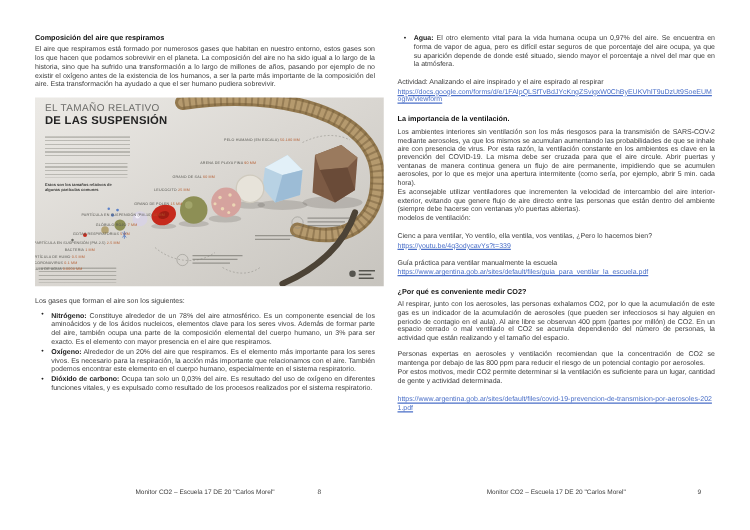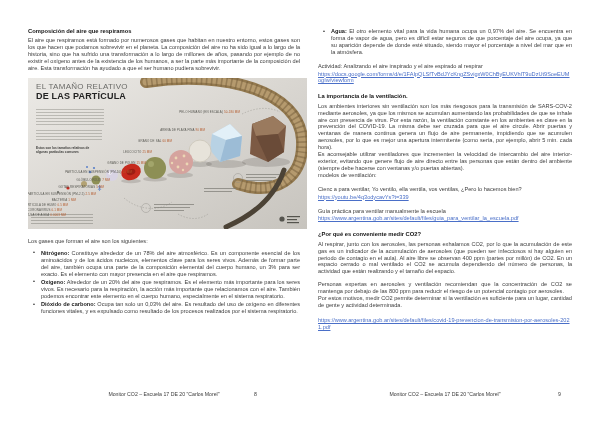--- a/index.html
+++ b/index.html
@@ -134,21 +134,21 @@
 
       <g fill="#55544e">
         <circle cx="254" cy="141" r="2.6"></circle>
         <rect x="259" y="138" width="13" height="1.2"></rect>
         <rect x="259" y="141" width="10" height="1.2"></rect>
         <rect x="259" y="144" width="12" height="1.2"></rect>
       </g>
     </svg>
 
     <div class="it1">EL TAMAÑO RELATIVO</div>
-    <div class="it2">DE LAS PARTÍCULA</div>
+    <div class="it2">DE LAS SUSPENSIÓN</div>
     <div class="stripes" style="left:8px; top:31px; width:68px; height:17px;"></div>
     <div class="stripes" style="left:8px; top:52px; width:66px; height:12px;"></div>
     <div class="isub">Estos son los tamaños relativos de algunas partículas comunes</div>
     <div class="credits"></div>
 
     <div class="plabel" style="right:67px;  top:33px;"><span>PELO HUMANO (EN ESCALA)</span> <span class="val">50-180 µm</span></div>
     <div class="plabel" style="right:102px; top:51px;"><span>ARENA DE PLAYA FINA</span> <span class="val">90 µm</span></div>
     <div class="plabel" style="right:135px; top:62px;"><span>GRANO DE SAL</span> <span class="val">60 µm</span></div>
     <div class="plabel" style="right:155px; top:73px;"><span>LEUCOCITO</span> <span class="val">25 µm</span></div>
     <div class="plabel" style="right:161px; top:84px;"><span>GRANO DE POLEN</span> <span class="val">15 µm</span></div>

